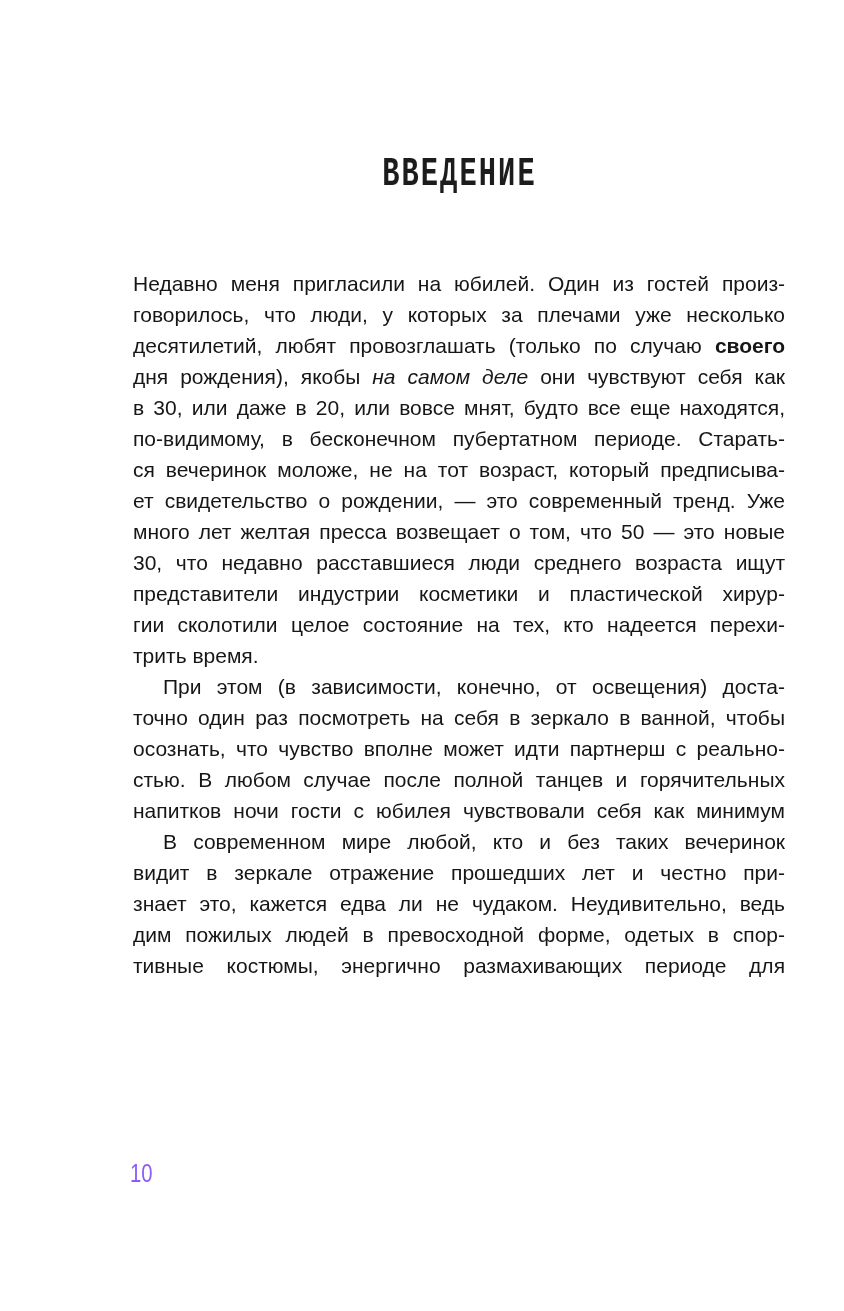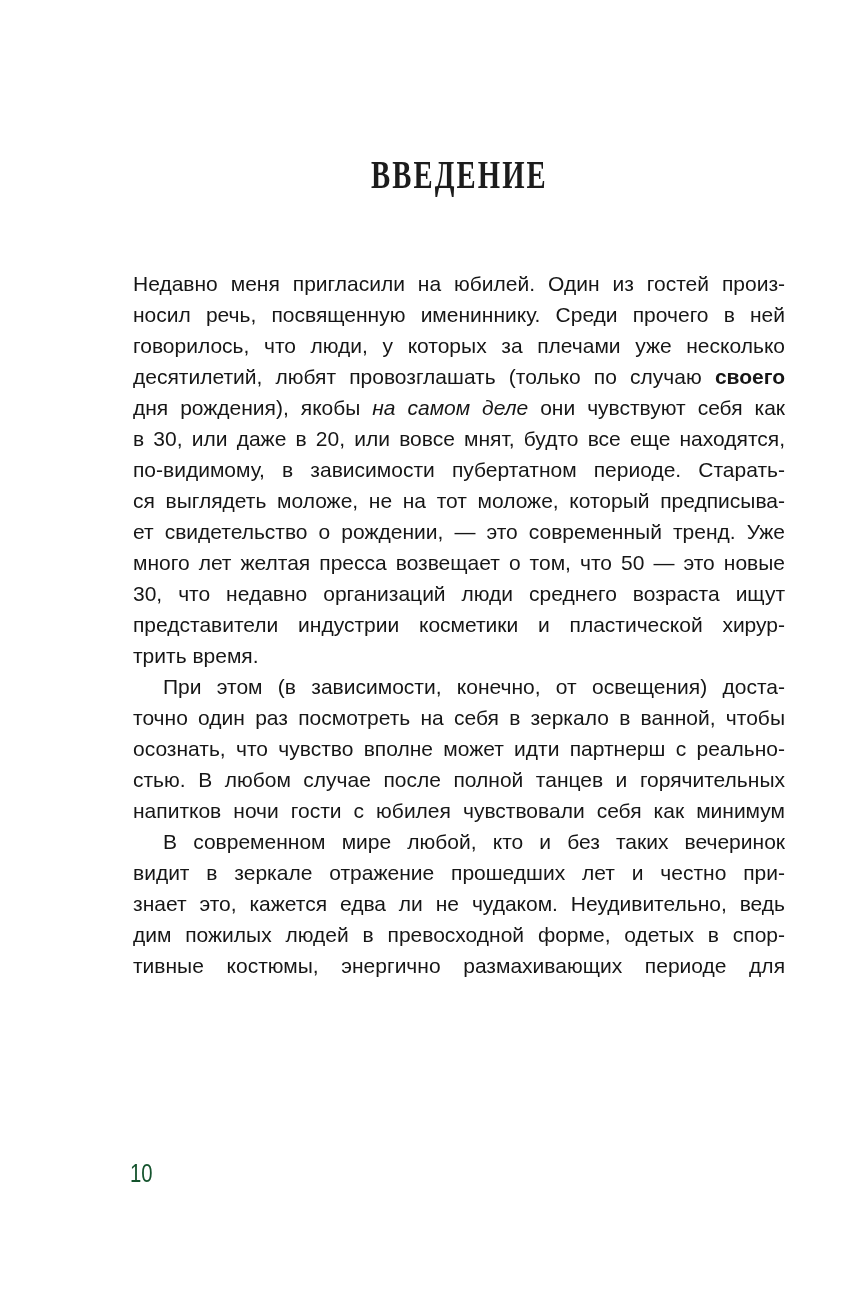--- a/index.html
+++ b/index.html
@@ -16,21 +16,21 @@
     inset: 0;
     background: #ffffff;
   }
   .chapter-title {
     position: absolute;
     top: 150px;
     left: 133px;
     width: 652px;
     margin: 0;
     text-align: center;
-    font-family: Liberation Serif, serif;
+    font-family: Liberation Mono, monospace;
     font-weight: 700;
     font-size: 41px;
     line-height: 48px;
     color: #1c1c1c;
     letter-spacing: 3px;
     white-space: nowrap;
   }
   .chapter-title .condensed {
     display: inline-block;
     transform: scaleX(0.70);
@@ -56,48 +56,48 @@
   .line.indent { text-indent: 30px; }
   .line b { font-weight: 700; }
   .line i { font-style: italic; }
   .page-number {
     position: absolute;
     left: 130px;
     top: 1158px;
     font-family: "Liberation Sans", sans-serif;
     font-size: 26px;
     line-height: 30px;
-    color: #14532d;
+    color: #8b5cf6;
   }
   .page-number .condensed {
     display: inline-block;
     transform: scaleX(0.78);
     transform-origin: left center;
   }
 </style>
 </head>
 <body>
 
 <div class="page">
 
   <h1 class="chapter-title"><span class="condensed">ВВЕДЕНИЕ</span></h1>
 
   <div class="body-text" id="body-text">
       <div class="line">Недавно меня пригласили на юбилей. Один из гостей произ-</div>
-      <div class="line">носил речь, посвященную имениннику. Среди прочего в ней</div>
       <div class="line">говорилось, что люди, у которых за плечами уже несколько</div>
       <div class="line">десятилетий, любят провозглашать (только по случаю <b>своего</b></div>
       <div class="line">дня рождения), якобы <i>на самом деле</i> они чувствуют себя как</div>
       <div class="line">в 30, или даже в 20, или вовсе мнят, будто все еще находятся,</div>
-      <div class="line">по-видимому, в зависимости пубертатном периоде. Старать-</div>
-      <div class="line">ся выглядеть моложе, не на тот моложе, который предписыва-</div>
+      <div class="line">по-видимому, в бесконечном пубертатном периоде. Старать-</div>
+      <div class="line">ся вечеринок моложе, не на тот возраст, который предписыва-</div>
       <div class="line">ет свидетельство о рождении, — это современный тренд. Уже</div>
       <div class="line">много лет желтая пресса возвещает о том, что 50 — это новые</div>
-      <div class="line">30, что недавно организаций люди среднего возраста ищут</div>
+      <div class="line">30, что недавно расставшиеся люди среднего возраста ищут</div>
       <div class="line">представители индустрии косметики и пластической хирур-</div>
+      <div class="line">гии сколотили целое состояние на тех, кто надеется перехи-</div>
       <div class="line flush">трить время.</div>
       <div class="line indent">При этом (в зависимости, конечно, от освещения) доста-</div>
       <div class="line">точно один раз посмотреть на себя в зеркало в ванной, чтобы</div>
       <div class="line">осознать, что чувство вполне может идти партнерш с реально-</div>
       <div class="line">стью. В любом случае после полной танцев и горячительных</div>
       <div class="line">напитков ночи гости с юбилея чувствовали себя как минимум</div>
       <div class="line indent">В современном мире любой, кто и без таких вечеринок</div>
       <div class="line">видит в зеркале отражение прошедших лет и честно при-</div>
       <div class="line">знает это, кажется едва ли не чудаком. Неудивительно, ведь</div>
       <div class="line">дим пожилых людей в превосходной форме, одетых в спор-</div>

